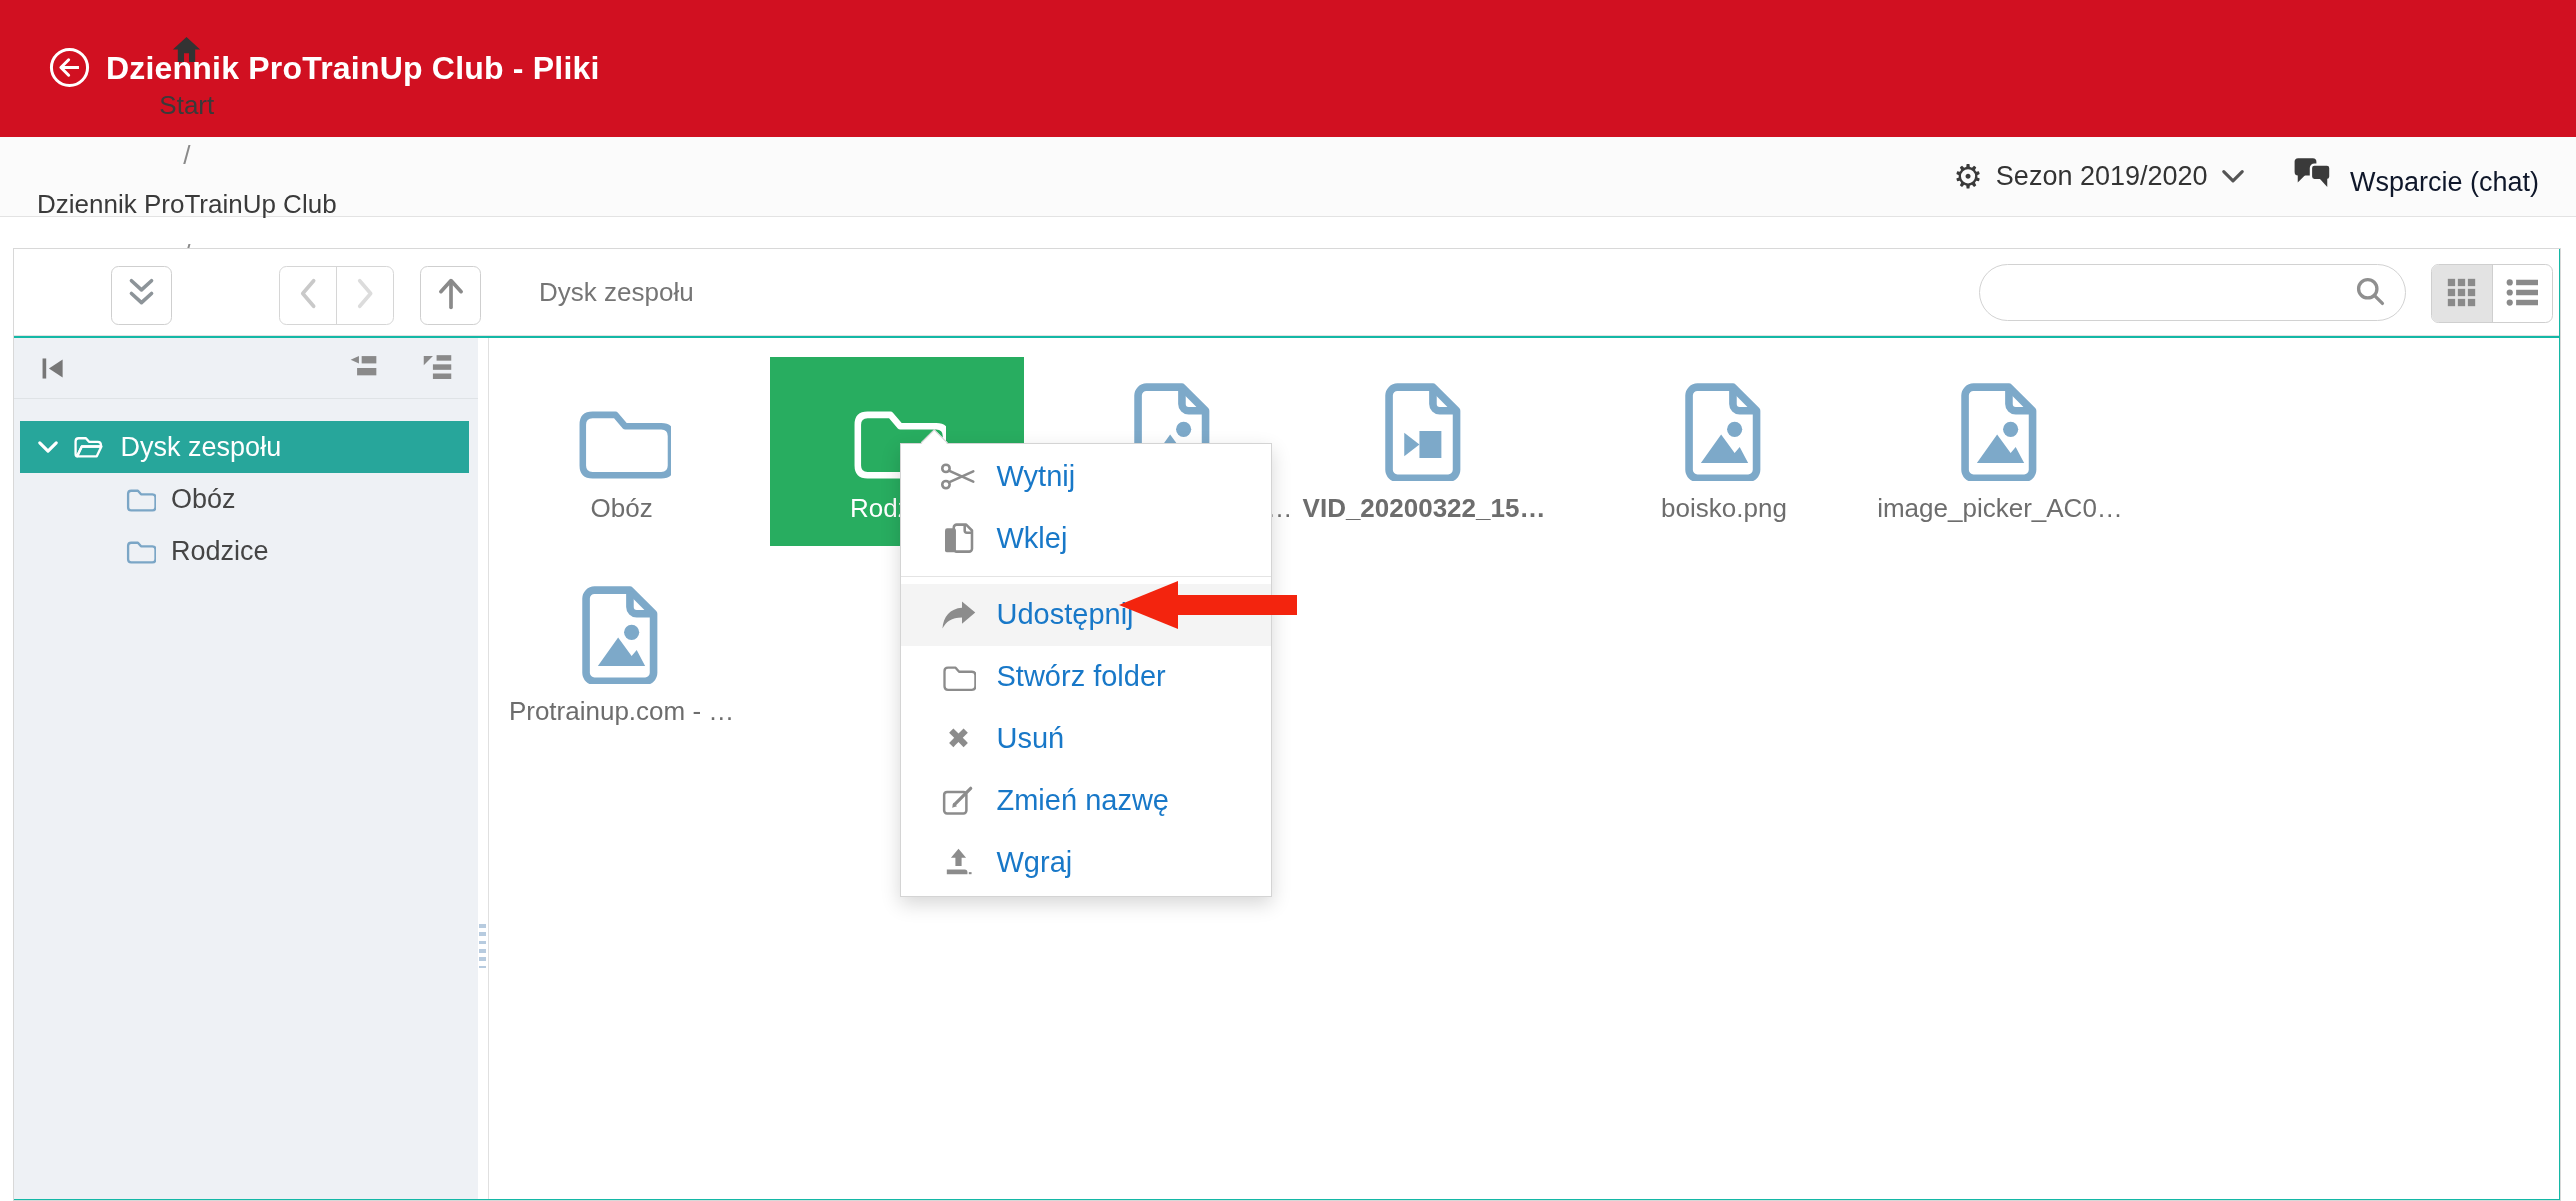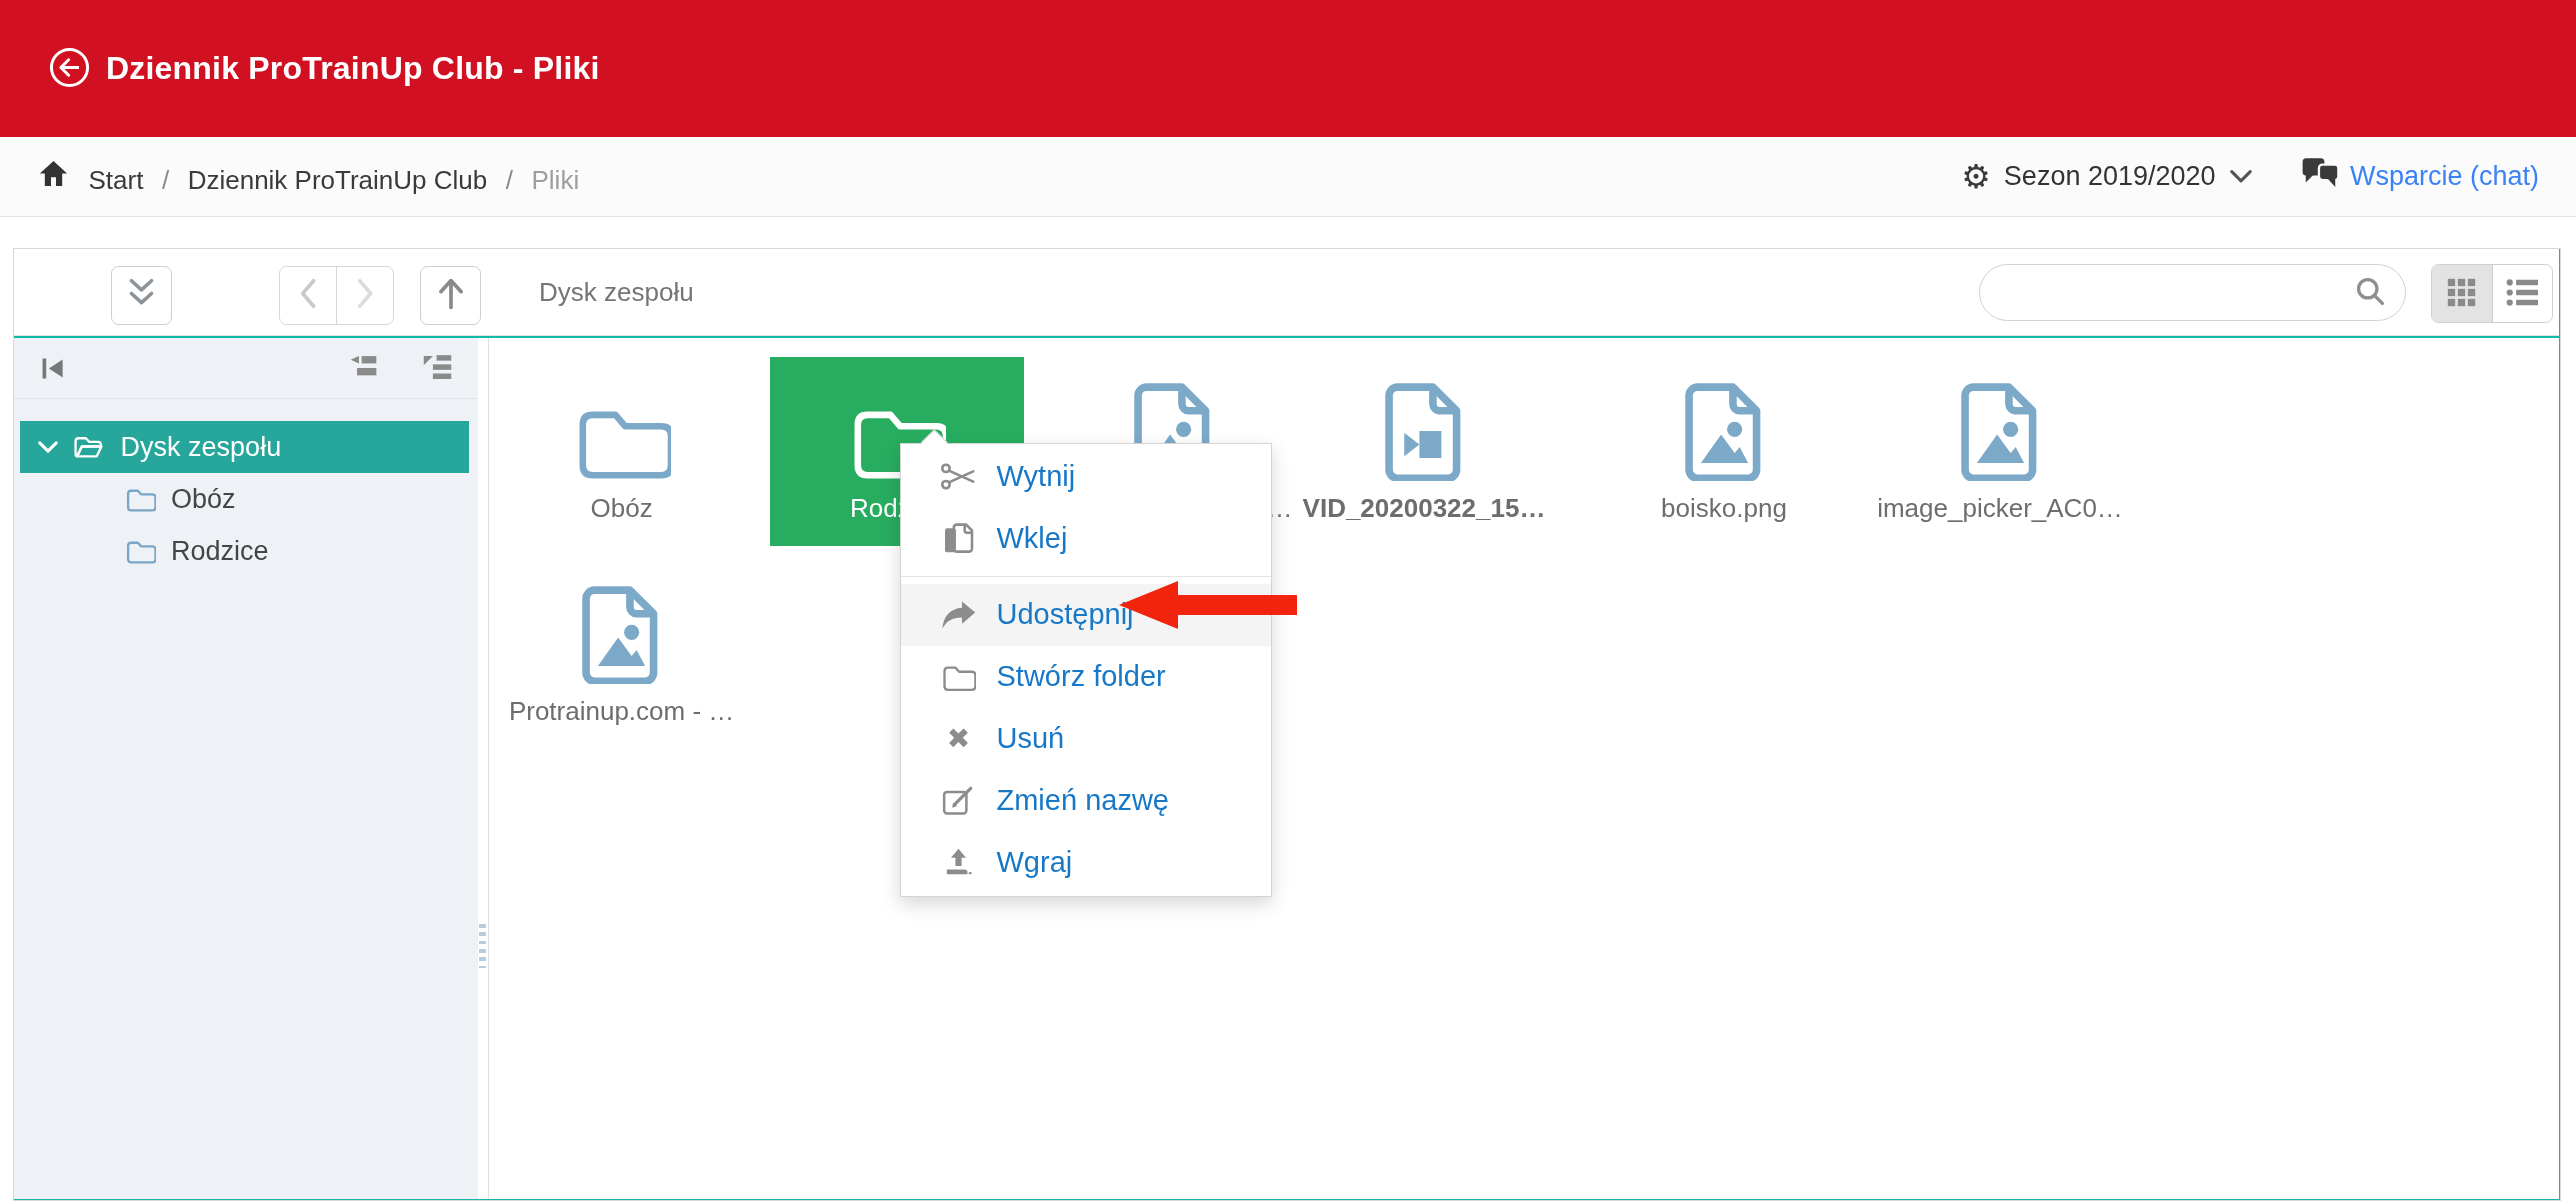--- a/index.html
+++ b/index.html
@@ -9,28 +9,28 @@
 
   
   .app-header { position:absolute; left:0; top:0; width:2576px; height:137px;
     background:#d11021; display:flex; align-items:center; padding-left:48px; }
   .back-btn { width:43px; height:43px; display:flex; align-items:center; justify-content:center; cursor:pointer; }
   .app-title { color:#fff; font-size:32px; font-weight:bold; margin-left:15px; letter-spacing:0.2px; }
 
   
   .crumbbar { position:absolute; left:0; top:137px; width:2576px; height:80px; background:#fbfbfb;
     border-bottom:1.9px solid #e3e3e3; display:flex; align-items:center; padding:0 37px; }
-  .crumbs { display:flex; align-items:flex-end; gap:18.5px; font-size:26px; color:#3a3a3a; }
+  .crumbs { display:flex; align-items:center; gap:18.5px; font-size:26px; color:#3a3a3a;flex-direction:column; }
   .crumbs .sep { color:#8a8a8a; }
   .crumb { cursor:pointer; }
   .crumb.current { color:#9e9e9e; cursor:default; }
   .crumbbar-right { margin-left:auto; display:flex; align-items:center; gap:20.4px; }
   .season { display:flex; align-items:center; gap:13px; font-size:27px; color:#333; cursor:pointer; }
   .gear-glyph { font-size:33px; color:#3a3a3a; line-height:1; }
-  .support { display:flex; align-items:center; gap:10px; font-size:27px; color:#3b82f6; cursor:pointer; margin-left:28px; }
+  .support { display:flex; align-items:flex-end; gap:18px; font-size:27px; color:#0f172a; cursor:pointer; margin-left:28px; }
 
   
   .panel { position:absolute; left:13px; top:248px; width:2548px; height:953px;
     border:1.9px solid #d8d8d8; background:#14b8a6; }
 
   
   .fm-toolbar { position:absolute; left:0; top:0; width:2545px; height:87px; background:#fff;
     border-bottom:1.9px solid #e2e2e2; }
   .tb-btn { position:absolute; top:16.7px; height:59px; background:#fff; border:1.9px solid #cfcfcf;
     border-radius:7.4px; display:flex; align-items:center; justify-content:center; cursor:pointer; }

